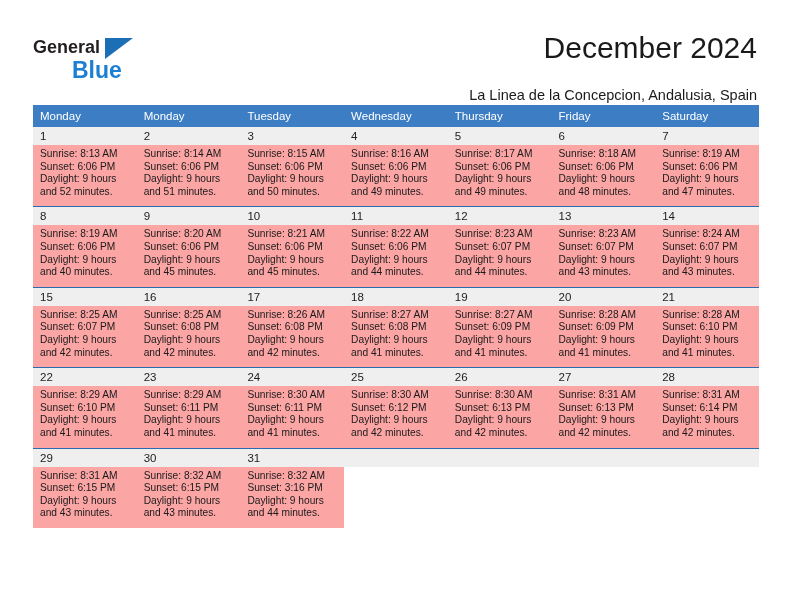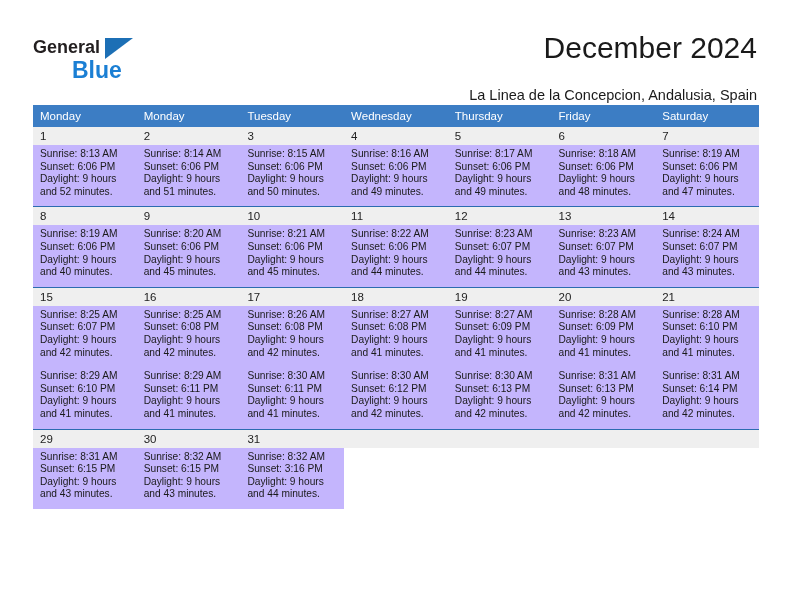--- a/index.html
+++ b/index.html
@@ -118,21 +118,21 @@
     color: #222222;
     padding: 3px 0 3px 7px;
     height: 17px;
     vertical-align: top;
     box-sizing: border-box;
   }
   .week-first .daynum-cell {
     border-top: none;
   }
   .info-cell {
-    background: #c4b5fd;
+    background: #fca5a5;
     font-size: 10.2px;
     color: #1a1a1a;
     padding: 3px 5px 8px 7px;
     height: 56px;
     vertical-align: top;
     line-height: 12.6px;
     box-sizing: border-box;
   }
   .info-line {
     white-space: nowrap;
@@ -327,20 +327,29 @@
               <div class="info-line">Daylight: 9 hours</div>
               <div class="info-line">and 41 minutes.</div>
             </td>
             <td class="info-cell">
               <div class="info-line">Sunrise: 8:28 AM</div>
               <div class="info-line">Sunset: 6:10 PM</div>
               <div class="info-line">Daylight: 9 hours</div>
               <div class="info-line">and 41 minutes.</div>
             </td>
           </tr>
+          <tr class="week-daynums">
+            <td class="daynum-cell">22</td>
+            <td class="daynum-cell">23</td>
+            <td class="daynum-cell">24</td>
+            <td class="daynum-cell">25</td>
+            <td class="daynum-cell">26</td>
+            <td class="daynum-cell">27</td>
+            <td class="daynum-cell">28</td>
+          </tr>
           <tr class="week-info">
             <td class="info-cell">
               <div class="info-line">Sunrise: 8:29 AM</div>
               <div class="info-line">Sunset: 6:10 PM</div>
               <div class="info-line">Daylight: 9 hours</div>
               <div class="info-line">and 41 minutes.</div>
             </td>
             <td class="info-cell">
               <div class="info-line">Sunrise: 8:29 AM</div>
               <div class="info-line">Sunset: 6:11 PM</div>

